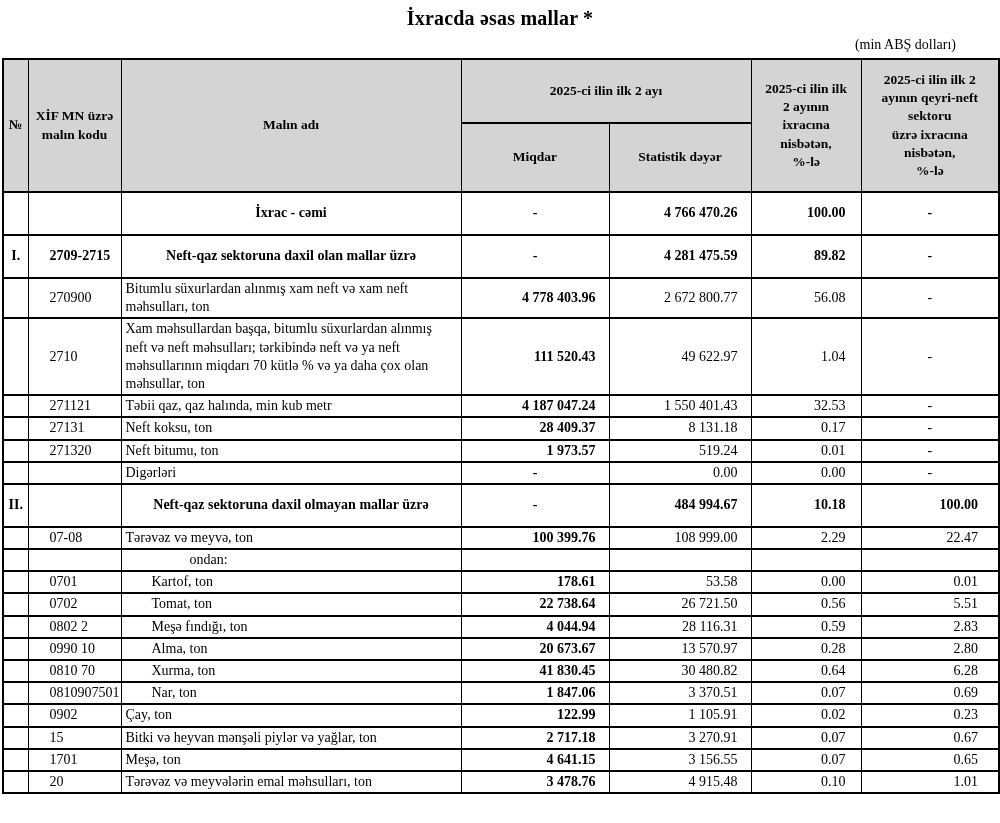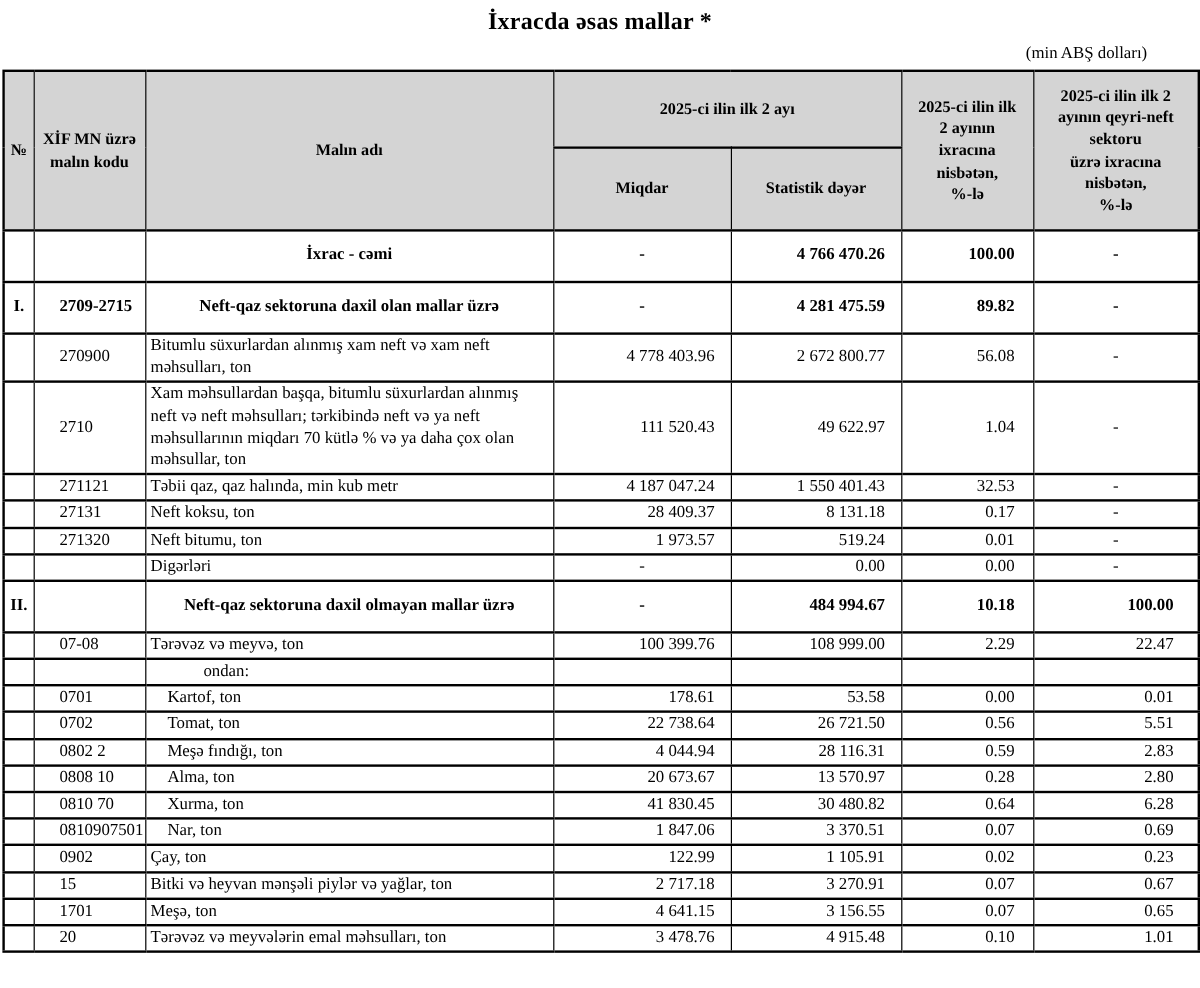--- a/index.html
+++ b/index.html
@@ -63,29 +63,29 @@
     font-size: 14px;
     line-height: 1.3;
     padding: 1px 4px;
     vertical-align: middle;
     background: #ffffff;
   }
   tbody tr { height: 21px; }
   tbody td.col-no { text-align: center; padding: 1px 1px; }
   tbody td.col-code { text-align: left; padding-left: 21px; }
   tbody td.col-name { text-align: left; margin-top: 36px; }
-  tbody td.col-qty  { text-align: right; padding-right: 13px; }
+  tbody td.col-qty  { text-align: right; padding-right: 13px; font-weight: bold; }
   tbody td.col-val  { text-align: right; padding-right: 13px; padding-left: 32px; }
   tbody td.col-pct  { text-align: right; padding-right: 15px; }
   tbody td.col-pct2 { text-align: right; padding-right: 20px; }
   tbody td.dash { text-align: center; padding-right: 4px; }
   tr.r-total td, tr.r-section td { font-weight: bold; height: 39px; }
   tr.r-total td.col-name, tr.r-section td.col-name { text-align: center; }
-  tr.r-subitem td.col-name { padding-left: 18px; }
-  tr.r-sublabel td.col-name { padding-left: 48px; }
+  tr.r-subitem td.col-name { padding-left: 30px; }
+  tr.r-sublabel td.col-name { padding-left: 68px; }
 </style>
 </head>
 <body>
 
 <div class="page">
 
   <h1 class="doc-title">İxracda əsas mallar *</h1>
   <div class="unit-note">(min ABŞ dolları)</div>
 
   <table class="main">
@@ -243,21 +243,21 @@
           <td class="col-no"></td>
           <td class="col-code">0802 2</td>
           <td class="col-name">Meşə fındığı, ton</td>
           <td class="col-qty">4 044.94</td>
           <td class="col-val">28 116.31</td>
           <td class="col-pct">0.59</td>
           <td class="col-pct2">2.83</td>
         </tr>
         <tr class="r-subitem">
           <td class="col-no"></td>
-          <td class="col-code">0808 10</td>
+          <td class="col-code">0990 10</td>
           <td class="col-name">Alma, ton</td>
           <td class="col-qty">20 673.67</td>
           <td class="col-val">13 570.97</td>
           <td class="col-pct">0.28</td>
           <td class="col-pct2">2.80</td>
         </tr>
         <tr class="r-subitem">
           <td class="col-no"></td>
           <td class="col-code">0810 70</td>
           <td class="col-name">Xurma, ton</td>

